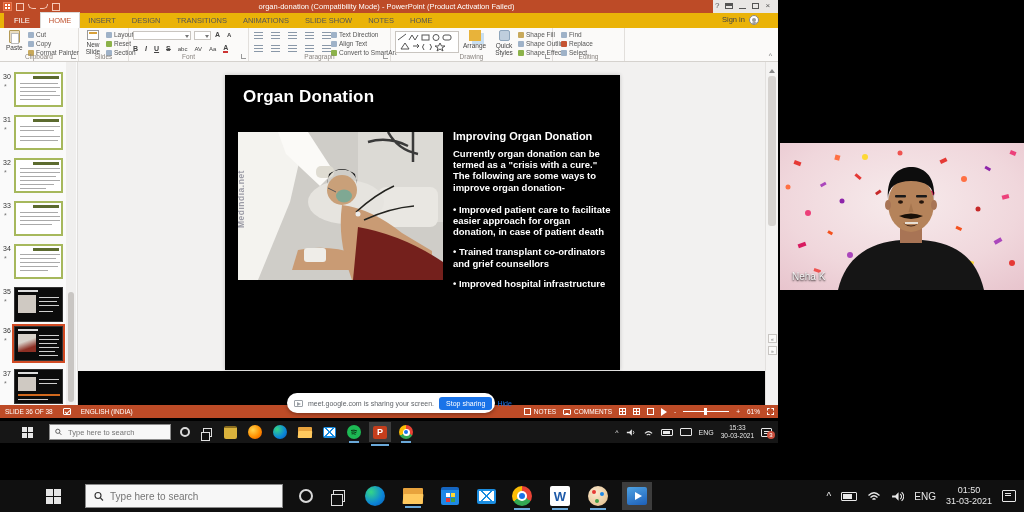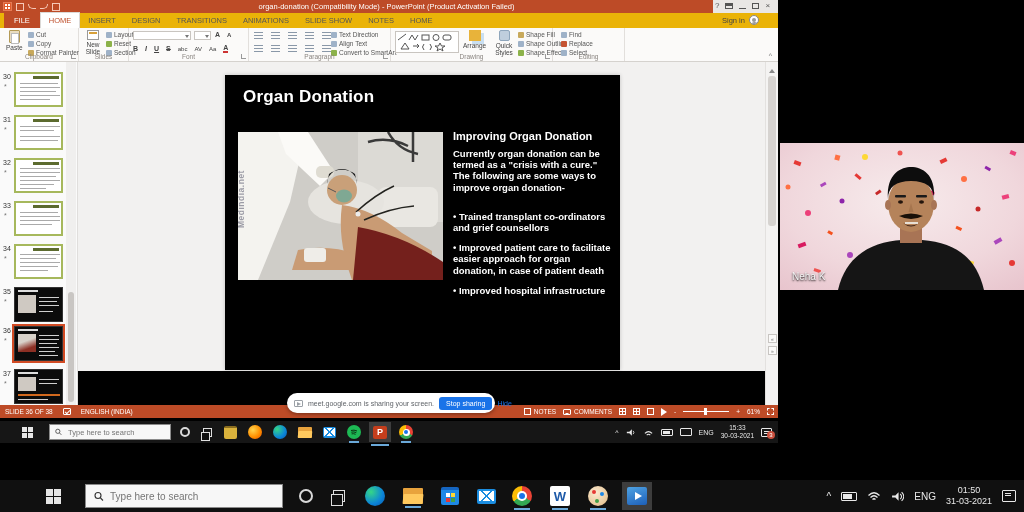--- a/index.html
+++ b/index.html
@@ -17,21 +17,21 @@
   .qat { display:flex; align-items:center; gap:4px; padding-left:3px; }
   .qat-ppt { width:9px; height:9px; background:#E05A2B; border:1px solid #fff3; display:grid; grid-template-columns:1fr 1fr; gap:1px; padding:1px; }
   .qat-ppt i { background:#fff; }
   .qat-glyph { width:8px; height:8px; border:1px solid #f6c9b8; }
   .qat-undo { width:8px; height:5px; border:1px solid #f6c9b8; border-top:none; border-right:none; border-radius:0 0 0 6px; }
   .pp-title { flex:1; text-align:center; color:#fff; font-size:7.5px; white-space:nowrap; overflow:hidden; }
   .win-controls { left:715px; top:1px; display:flex; gap:6px; color:#555; font-size:8px; align-items:center; }
   .wc-min { width:7px; height:1px; background:#555; margin-top:5px; }
   .wc-restore { width:7px; height:6px; border:1px solid #555; }
   .wc-ribbon { width:8px; height:6px; border:1px solid #555; border-top:3px solid #555; }
-  .signin { left:722px; top:15px; display:flex; align-items:center; gap:4px; color:#444; font-size:7.5px; }
+  .signin { left:722px; top:15px; display:flex; gap:4px; color:#444; font-size:7.5px; }
   .avatar-circle { width:10px; height:10px; border-radius:50%; border:1px solid #888; background:#fff; position:relative; overflow:hidden; }
   .avatar-circle::before { content:""; position:absolute; left:2.5px; top:1.5px; width:4px; height:4px; border-radius:50%; background:#999; }
   .avatar-circle::after { content:""; position:absolute; left:1px; top:6px; width:7px; height:5px; border-radius:4px 4px 0 0; background:#999; }
 
   
   .tabs { left:0; top:13px; width:778px; height:15px; display:flex; align-items:flex-end; padding-left:4px; gap:0; }
   .tab { font-size:7.5px; color:#555; padding:3px 8px; cursor:default; }
   .tab.file { background:#BD4B27; color:#fff; padding:3px 10px; }
   .tab.active { background:#fff; color:#BD4B27; border:1px solid #DCD9D6; border-bottom:none; }
 
@@ -77,21 +77,21 @@
   .thumb-scroll .sthumb { position:absolute; left:2px; width:6px; border-radius:3px; background:#C9C6C3; }
 
   
   .editor { left:78px; top:62px; width:687px; height:309px; background:#F2F1F0; }
   .slide-canvas { left:225px; top:75px; width:395px; height:295px; background:#000; box-shadow:0 0 4px #0003; }
   .slide-title { position:absolute; left:18px; top:12px; color:#fff; font-size:17px; font-weight:bold; letter-spacing:.2px; }
   .slide-img { position:absolute; left:13px; top:57px; width:205px; height:148px; overflow:hidden; background:#CFCDC8; }
   .watermark { position:absolute; left:-2px; top:96px; color:#8D8D9A; font-size:8.5px; font-weight:bold; transform:rotate(-90deg); transform-origin:left top; letter-spacing:.5px; opacity:.85; }
   .slide-textcol { position:absolute; left:228px; top:55px; width:162px; color:#fff; font-weight:bold; }
   .slide-heading { font-size:11px; margin-bottom:6px; }
-  .slide-intro { font-size:9.5px; line-height:1.18; margin-bottom:18px; }
+  .slide-intro { font-size:9.5px; line-height:1.18; margin-bottom:11px; }
   .slide-bullet { font-size:9.5px; line-height:1.18; margin-bottom:9px; }
 
   
   .v-scroll { left:765px; top:62px; width:13px; height:343px; background:#F4F3F2; border-left:1px solid #E3E1DF; }
   .v-scroll .arrow { position:absolute; left:3px; width:0; height:0; border:3px solid transparent; }
   .v-scroll .up { top:4px; border-bottom:4px solid #888; }
   .v-scroll .vthumb { position:absolute; left:2px; top:14px; width:8px; height:150px; background:#D6D3D0; border-radius:3px; }
   .nav-btn { position:absolute; left:2px; width:9px; height:9px; border:1px solid #C8C5C2; background:#FBFAF9; color:#777; font-size:5px; text-align:center; line-height:8px; }
 
   
@@ -483,22 +483,22 @@
           <rect x="66" y="116" width="22" height="14" rx="3" fill="#EFEDE8"></rect>
           <path d="M120 95 q45 8 85 35 v18 h-90z" fill="#74201C"></path>
           <path d="M118 80 q20 -18 38 -26 M126 88 q26 -12 50 -14" stroke="#23231F" stroke-width="1.5" fill="none"></path>
           <circle cx="120" cy="82" r="2.5" fill="#ECECEC"></circle>
         </svg>
         <span class="watermark">Medindia.net</span>
       </div>
       <div class="slide-textcol">
         <div class="slide-heading">Improving Organ Donation</div>
         <div class="slide-intro">Currently organ donation can be termed as a "crisis with a cure." The following are some ways to improve organ donation-</div>
+        <div class="slide-bullet">• Improved patient care to facilitate easier approach for organ donation, in case of patient death</div>
         <div class="slide-bullet">• Trained transplant co-ordinators and grief counsellors</div>
-        <div class="slide-bullet">• Improved patient care to facilitate easier approach for organ donation, in case of patient death</div>
         <div class="slide-bullet">• Improved hospital infrastructure</div>
       </div>
     </div>
 
     <div class="abs v-scroll">
       <span class="arrow up"></span>
       <span class="vthumb"></span>
       <span class="nav-btn" style="top:272px;">«</span>
       <span class="nav-btn" style="top:284px;">»</span>
     </div>

